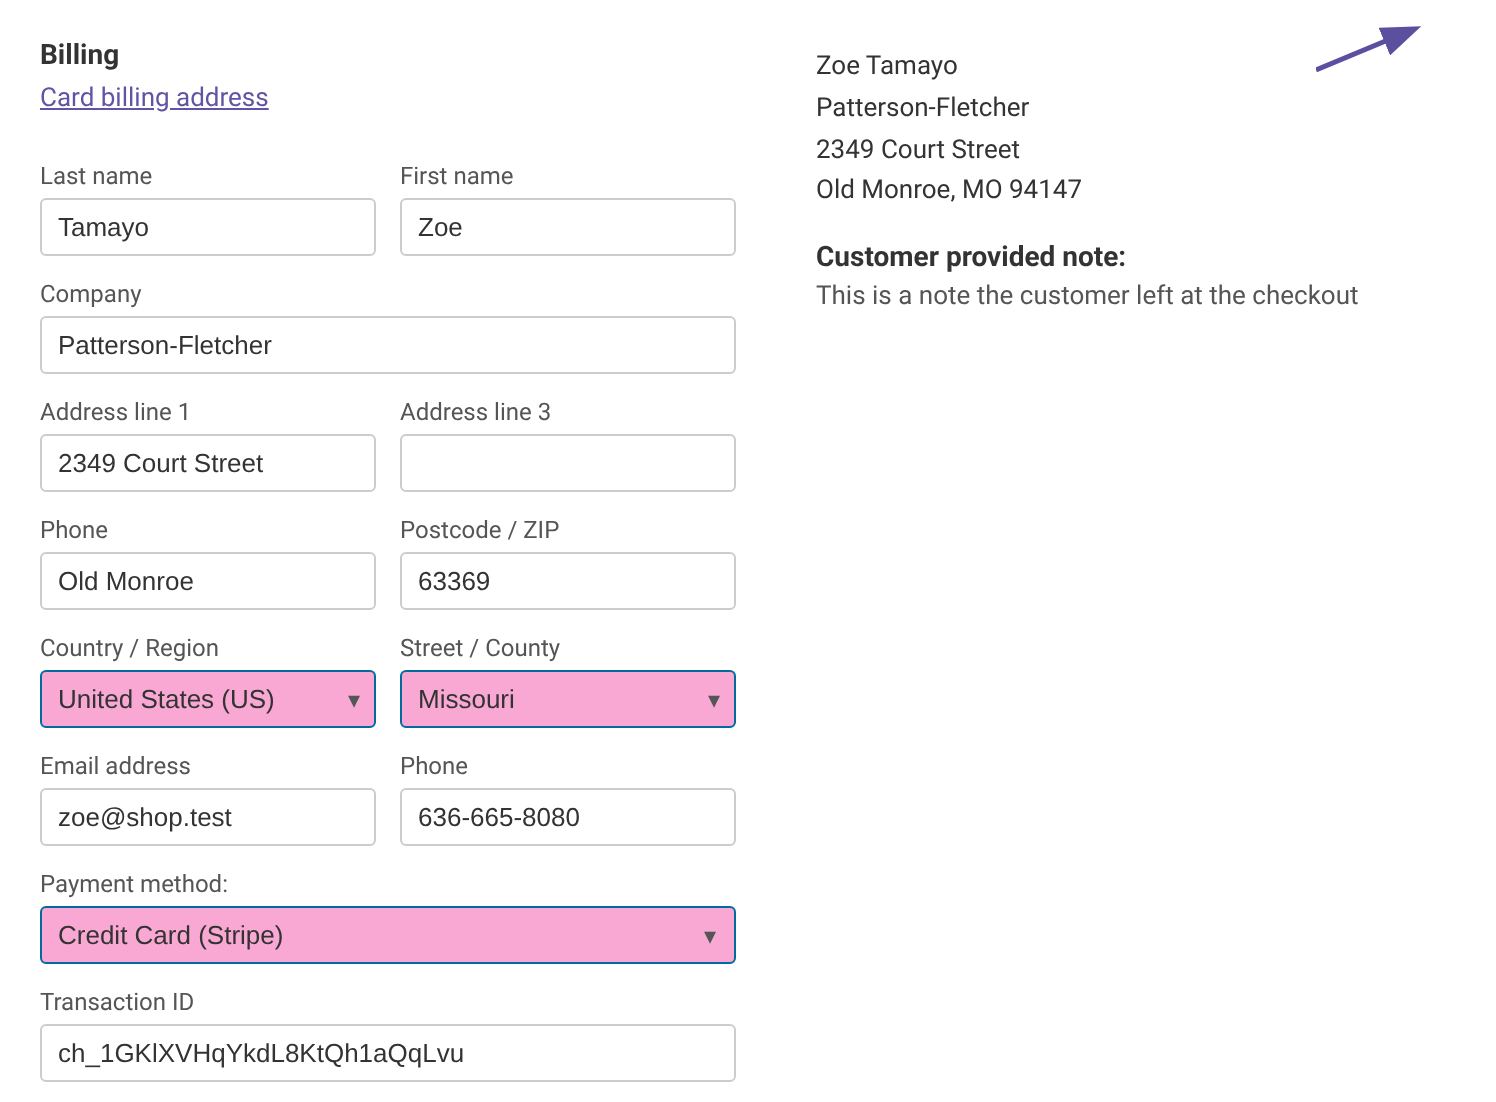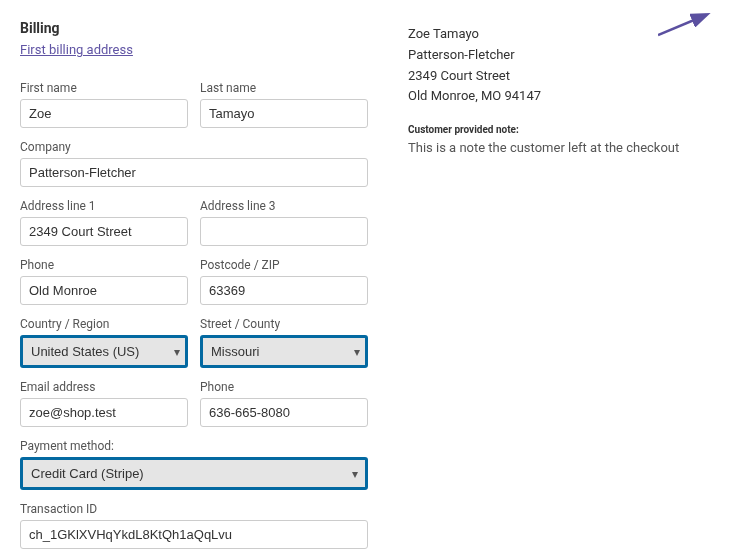--- a/index.html
+++ b/index.html
@@ -59,27 +59,27 @@
     input[type="text"] {
       border: 1px solid #ccc;
       border-radius: 3px;
       padding: 6px 8px;
       font-size: 13px;
       color: #333;
       width: 100%;
       outline: none;
     }
     select {
-      border: 3px solid #0369a1;
+      border: 1px solid #0369a1;
       border-radius: 3px;
       padding: 6px 8px;
       font-size: 13px;
       color: #333;
       width: 100%;
-      background: #e5e5e5;
+      background: #f9a8d4;
       appearance: none;
       -webkit-appearance: none;
       outline: none;
       cursor: pointer;
     }
     .select-wrapper {
       position: relative;
     }
     .select-wrapper::after {
       content: "▾";
@@ -127,21 +127,21 @@
     }
     .arrow-decoration {
       position: absolute;
       top: -10px;
       right: 10px;
     }
     .customer-note {
       margin-top: 14px;
     }
     .customer-note strong {
-      font-size: 10px;
+      font-size: 14px;
       font-weight: 700;
     }
     .customer-note p {
       font-size: 13px;
       color: #555;
       margin-top: 2px;
       line-height: 1.5;
     }
     .section-header {
       margin-bottom: 10px;
@@ -154,31 +154,31 @@
     }
   </style>
 </head>
 <body>
 
 <div class="layout">
 
   <div class="billing-section">
     <div class="section-header">
       <h2>Billing</h2>
-      <a class="load-link">First billing address</a>
-    </div>
-
-    <div class="form-row">
+      <a class="load-link">Card billing address</a>
+    </div>
+
+    <div class="form-row">
+      <div class="form-group">
+        <label>Last name</label>
+        <input type="text" value="Tamayo" style="">
+      </div>
       <div class="form-group">
         <label>First name</label>
         <input type="text" value="Zoe" style="">
-      </div>
-      <div class="form-group">
-        <label>Last name</label>
-        <input type="text" value="Tamayo" style="">
       </div>
     </div>
 
     <div class="form-row">
       <div class="form-group full">
         <label>Company</label>
         <input type="text" value="Patterson-Fletcher" style="">
       </div>
     </div>
 

